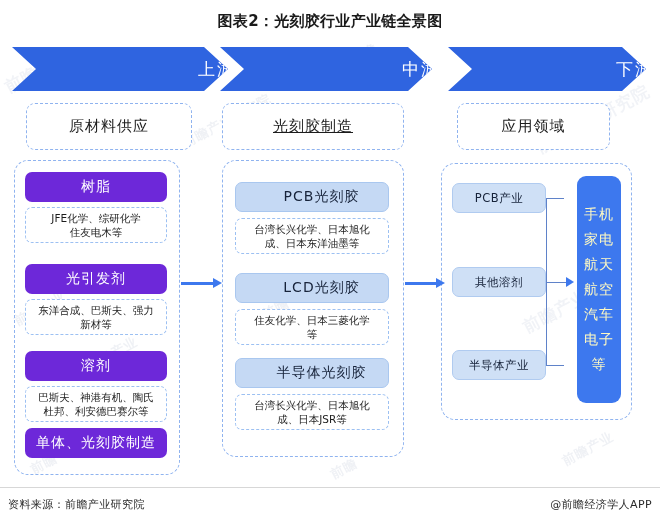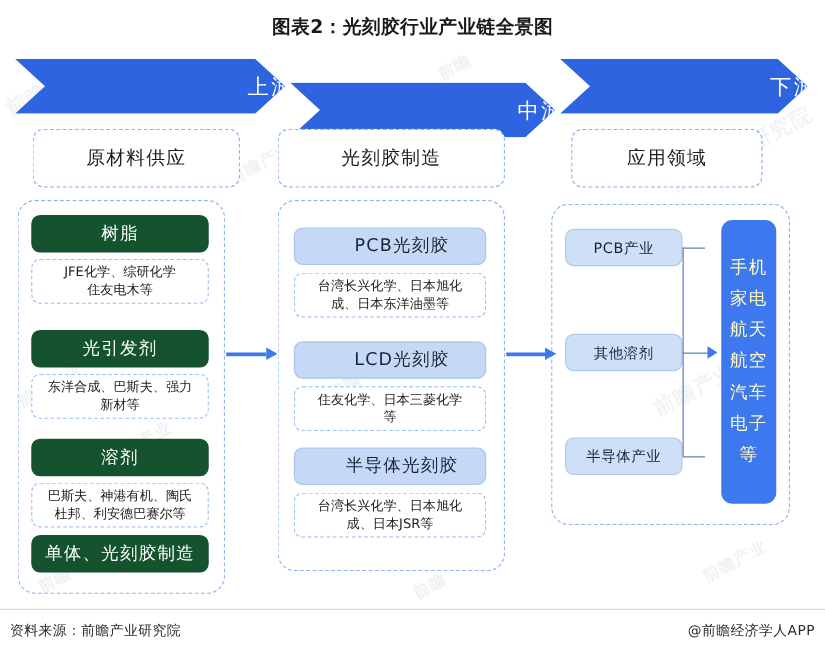--- a/index.html
+++ b/index.html
@@ -43,54 +43,54 @@
     position:absolute;top:0;height:44px;
     background:#2f64e0;
     color:#ffffff;
     font-size:17px;
     display:flex;align-items:center;justify-content:flex-end;
     letter-spacing:2px;
   }
   .chev .lbl{position:relative;left:8px;}
   .chev.c1{left:0;width:216px;
     clip-path:polygon(0 0, 192px 0, 216px 50%, 192px 100%, 0 100%, 24px 50%);}
-  .chev.c2{left:220px;width:212px;
-    clip-path:polygon(0 0, 188px 0, 212px 50%, 188px 100%, 0 100%, 24px 50%);margin-top:19px;}
+  .chev.c2{left:208px;width:212px;
+    clip-path:polygon(0 0, 188px 0, 212px 50%, 188px 100%, 0 100%, 24px 50%);}
   .chev.c3{left:436px;width:198px;
     clip-path:polygon(0 0, 174px 0, 198px 50%, 174px 100%, 0 100%, 24px 50%);}
 
   
   .headbox{
     position:absolute;
     border:1.3px dashed #8fb3ef;
     border-radius:9px;
     background:#ffffff;
     display:flex;align-items:center;justify-content:center;
     font-size:15px;color:#1d1d1d;
     letter-spacing:1px;
   }
   .headbox.up  {left:26px; top:103px; width:164px;height:45px;}
-  .headbox.mid {left:222px;top:103px; width:180px;height:45px;}
+  .headbox.mid {left:222px;top:103px; width:180px;height:45px;text-decoration:underline;}
   .headbox.down{left:457px;top:103px; width:151px;height:45px;}
 
   
   .panel{
     position:absolute;
     border:1.3px dashed #8fb3ef;
     border-radius:14px;
     background:rgba(255,255,255,0.0);
   }
   .panel.up  {left:14px; top:160px; width:164px;height:313px;}
   .panel.mid {left:222px;top:160px; width:180px;height:295px;}
   .panel.down{left:441px;top:163px; width:189px;height:255px;}
 
   
   .pill{
     position:absolute;left:25px;width:142px;height:30px;
-    background:#14532d;
+    background:#6d28d9;
     border-radius:7px;
     display:flex;align-items:center;justify-content:center;
     color:#ffffff;font-size:14px;letter-spacing:1px;
   }
   .pill.p1{top:172px;}
   .pill.p2{top:264px;}
   .pill.p3{top:351px;}
   .pill.p4{top:428px;}
 
   .note{

